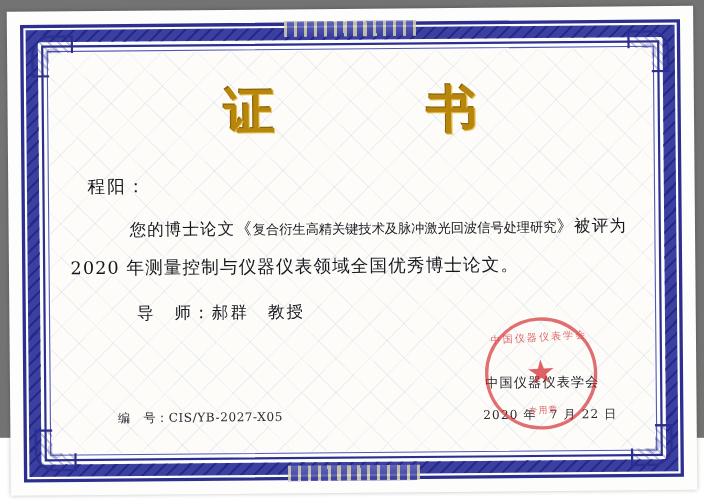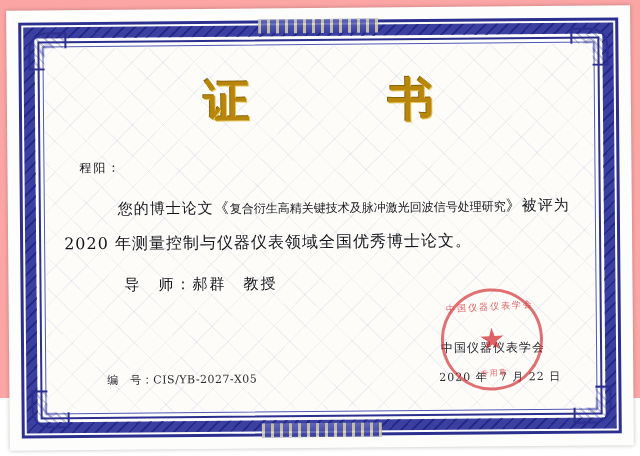--- a/index.html
+++ b/index.html
@@ -12,21 +12,21 @@
     height: 456px;
     overflow: hidden;
     font-family: "DejaVu Sans", sans-serif;
   }
 
   
   #photo {
     position: absolute;
     left: 0; top: 0;
     width: 640px; height: 398px;
-    background: #fca5a5;
+    background: #737373;
   }
 
   
   #certificate {
     position: absolute;
     left: 8px;
     top: 8px;
     width: 624px;
     height: 440px;
     background: #fdfdfb;
@@ -131,21 +131,21 @@
     text-shadow: 1px 1px 0 #e6c55c, -1px -1px 0 #8a6508;
     white-space: nowrap;
   }
 
   
   .recipient {
     position: absolute;
     top: 112px;
     left: 34px;
     font-family: "DejaVu Serif", serif;
-    font-size: 12px;
+    font-size: 16px;
     color: #15161c;
     letter-spacing: 2px;
   }
   .para1 {
     position: absolute;
     top: 152px;
     left: 72px;
     right: 10px;
     font-family: "DejaVu Serif", serif;
     font-size: 15px;

